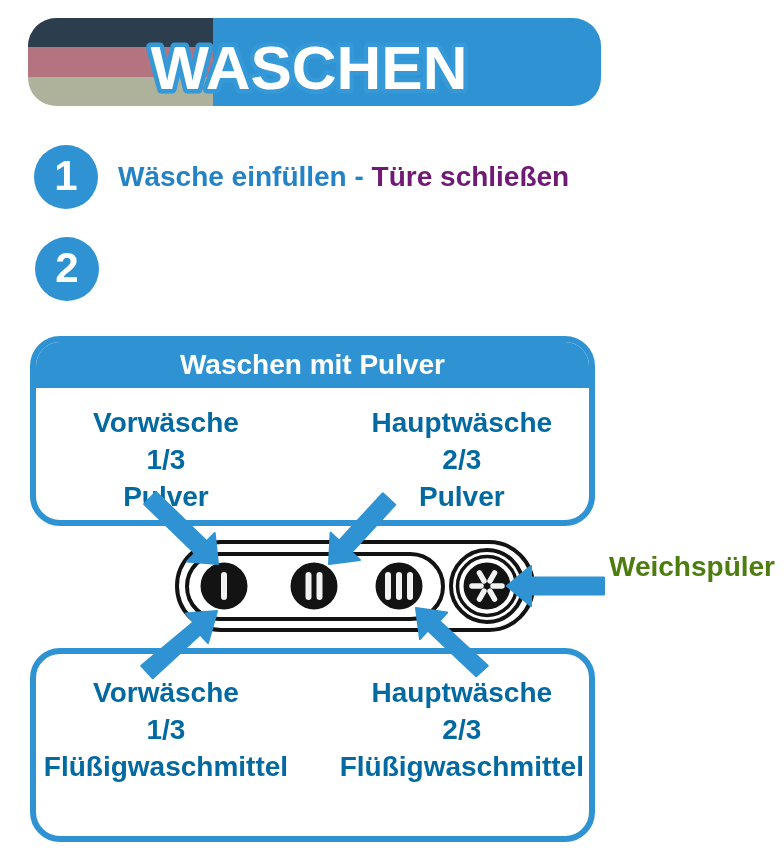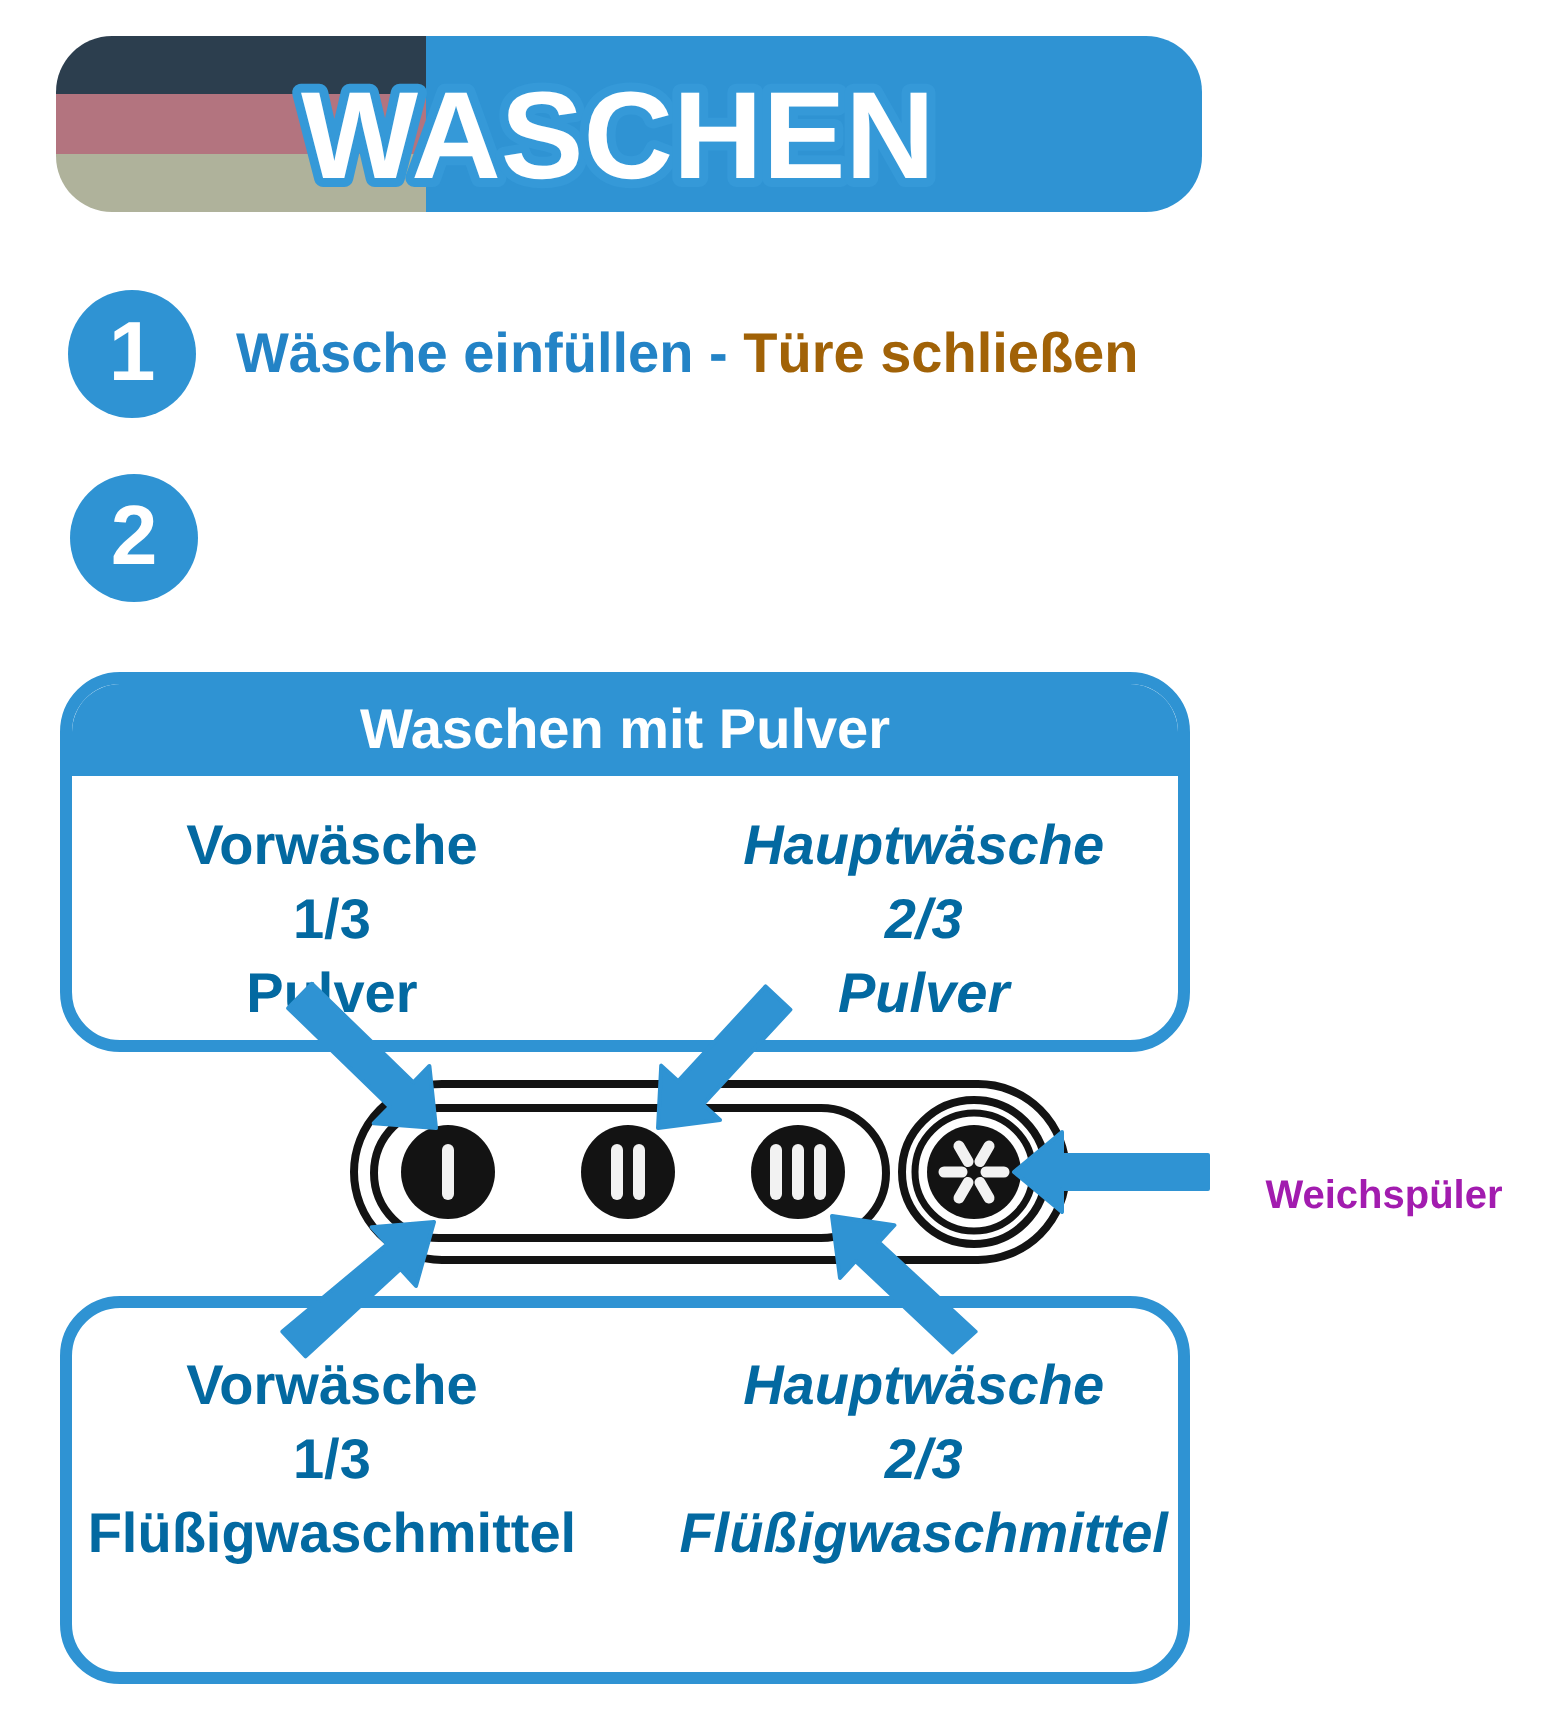--- a/index.html
+++ b/index.html
@@ -16,38 +16,38 @@
   .flag .s3{flex:1;background:#afb29b;}
   .banner-blue{position:absolute;left:185px;top:0;width:388px;height:88px;
         background:#2f93d3;border-radius:0 28px 28px 0;}
   .banner-svg{position:absolute;left:0;top:0;}
   
   .step-badge{position:absolute;width:64px;height:64px;border-radius:50%;
         background:#2f93d3;color:#ffffff;font-weight:bold;font-size:42px;
         line-height:62px;text-align:center;}
   .step-text{position:absolute;left:118px;height:34px;line-height:34px;
         font-size:28px;font-weight:bold;color:#2383c6;white-space:nowrap;}
-  .step-text .rest{color:#a16207;}
+  .step-text .rest{color:#701a75;}
   
   .ibox{position:absolute;left:30px;width:565px;border:6px solid #2f93d3;
         border-radius:30px;box-sizing:border-box;background:#ffffff;
         display:flex;flex-direction:column;overflow:hidden;}
   .box-band{background:#2f93d3;color:#ffffff;font-size:28px;font-weight:bold;
         text-align:center;}
   .band-top{height:46px;line-height:46px;}
   .band-bottom{height:50px;line-height:50px;}
   .box-body{flex:1;display:flex;}
   .col{text-align:center;color:#0369a1;font-size:28px;font-weight:bold;line-height:37px;}
   .col-left{width:47%;}
-  .col-right{width:46%;margin-left:auto;font-style:italic;}
+  .col-right{width:46%;margin-left:auto;}
   .body-top{padding-top:16px;}
   .body-bottom{padding-top:20px;}
   
   .softener-label{position:absolute;left:600px;top:548px;width:184px;
-        text-align:center;color:#a21caf;font-size:20px;font-weight:bold;line-height:37px;margin-top:32px;}
+        text-align:center;color:#4d7c0f;font-size:28px;font-weight:bold;line-height:37px;}
   
   .drawer-svg{position:absolute;left:170px;top:535px;z-index:2;}
   .arrows-svg{position:absolute;left:0;top:0;z-index:5;pointer-events:none;}
 </style>
 </head>
 <body>
 
 <div class="canvas">
 
   <div class="banner">

